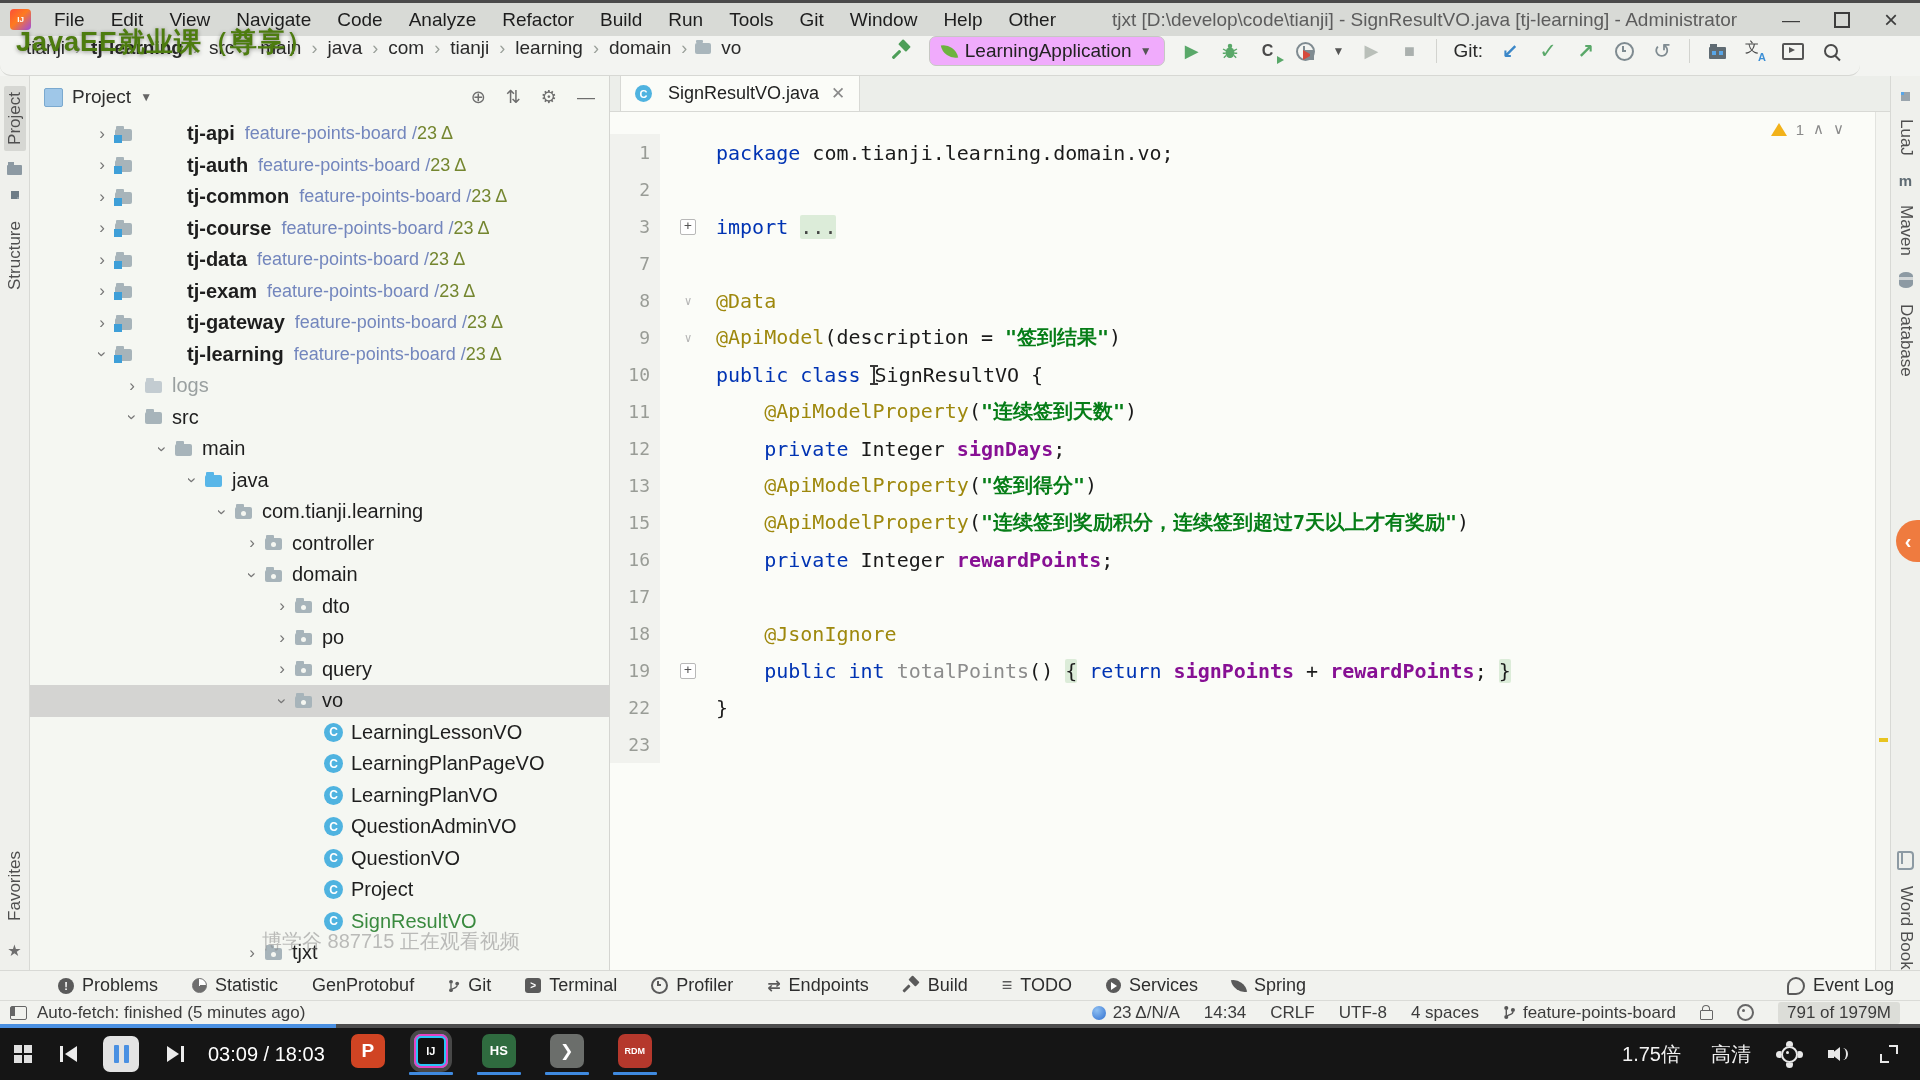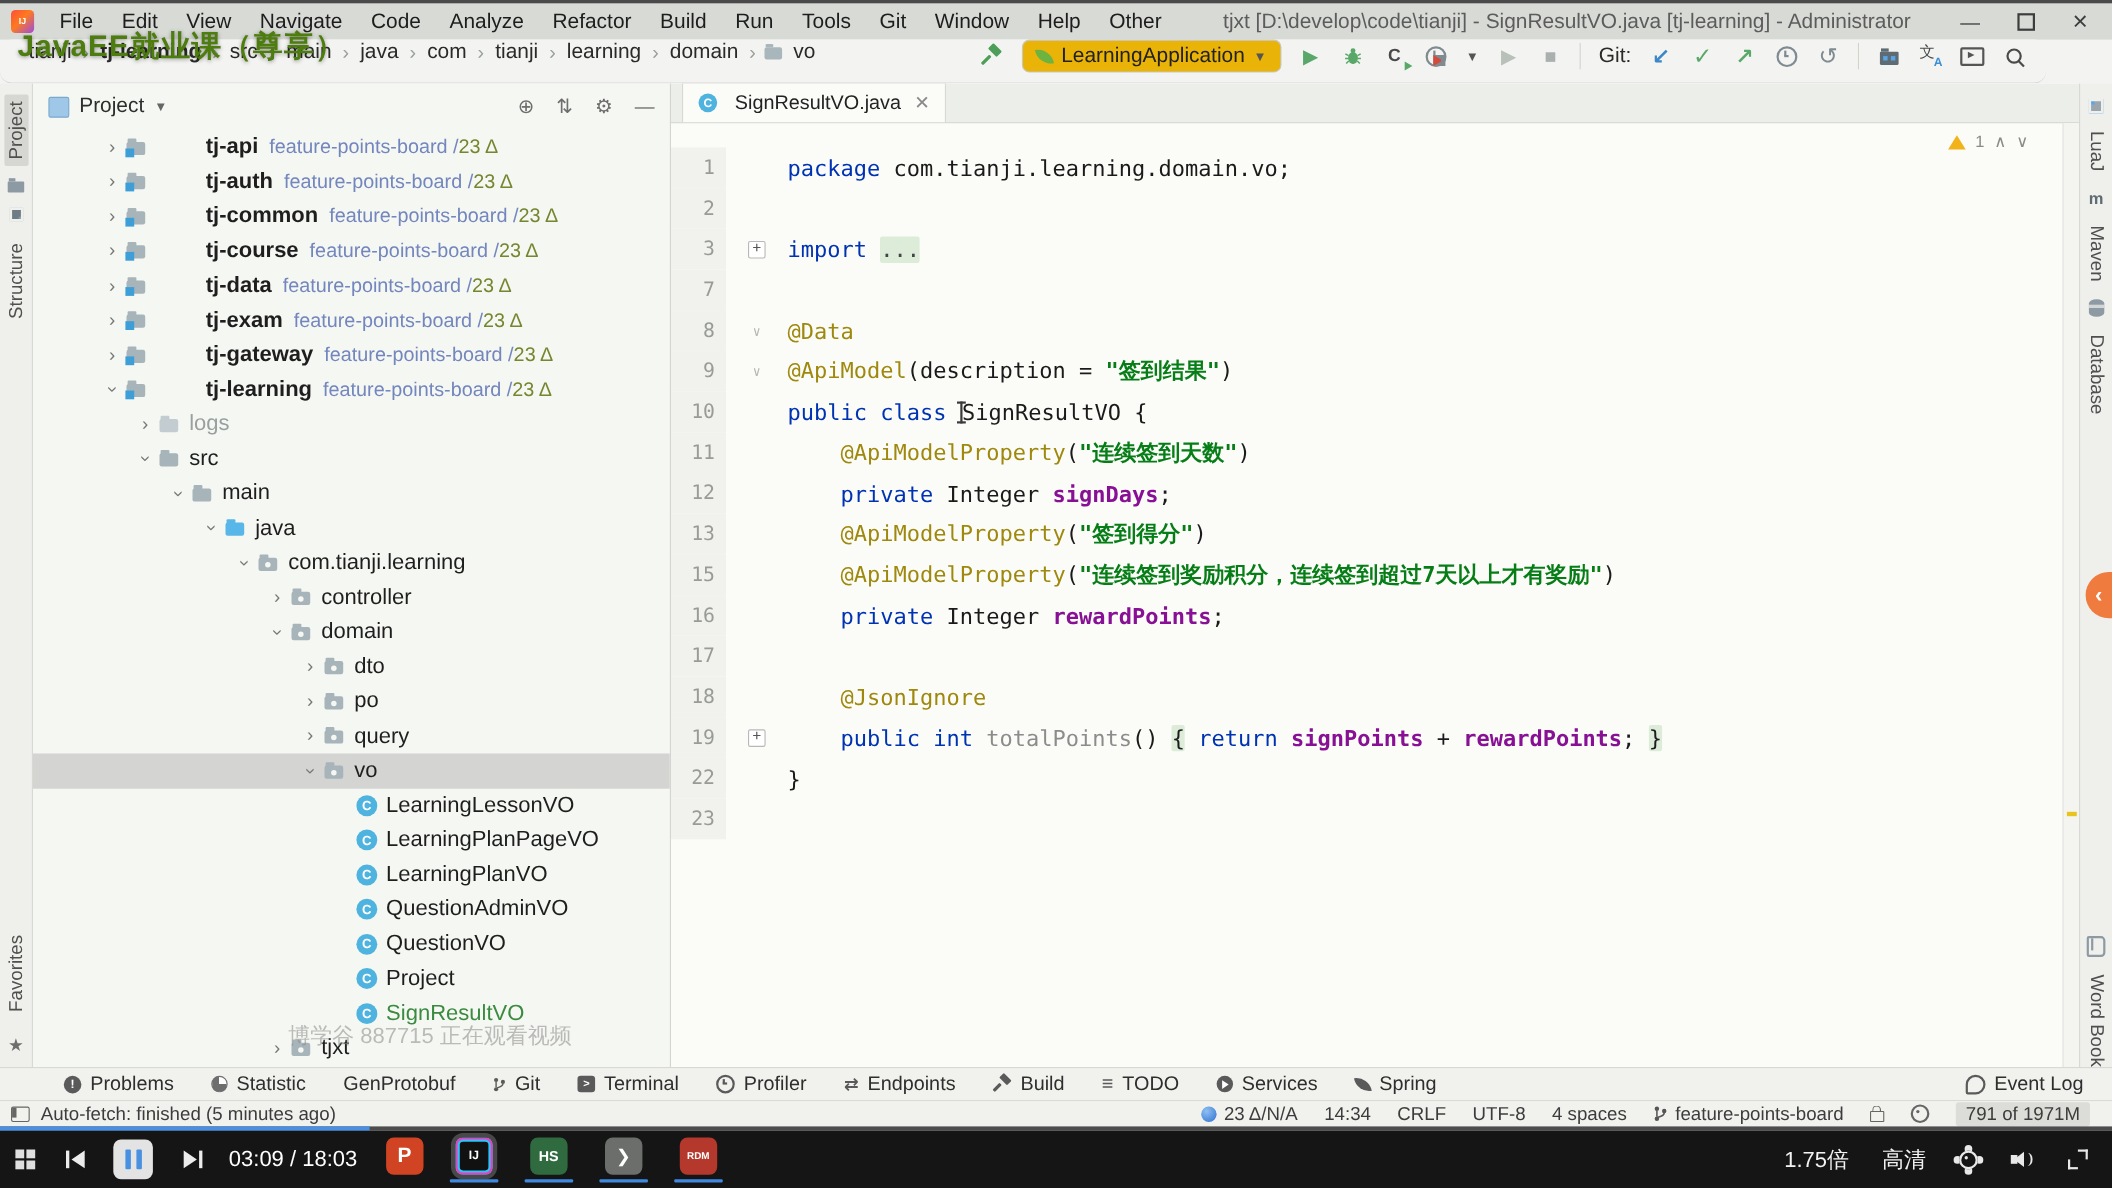--- a/index.html
+++ b/index.html
@@ -23,21 +23,21 @@
   #navbar{position:absolute;left:0;top:36px;width:1860px;height:40px;background:#f3f4f1;
           border-bottom:1px solid #d7d8d4;display:flex;align-items:flex-start;justify-content:space-between;box-sizing:border-box;border-radius:11px;}
   #breadcrumbs{display:flex;align-items:center;margin-left:22px;font-size:19px;color:#2a2a2a;white-space:nowrap;}
   .bitem{padding:1px 4px;}
   .bitem.bold{font-weight:bold;}
   .bsep{color:#9aa09a;margin:0 6px;font-size:18px;}
   .bfold{width:16px;height:11px;background:#a9b6bc;border-radius:2px;position:relative;margin:0 6px 0 2px;display:inline-block;}
   .bfold::before{content:"";position:absolute;left:1px;top:-3px;width:7px;height:3px;background:#a9b6bc;border-radius:1px;}
   #runbar{display:flex;align-items:center;gap:16px;margin-right:18px;}
   .rb{display:inline-flex;align-items:center;justify-content:center;min-width:22px;height:26px;}
-  .runcfg{display:flex;align-items:center;gap:8px;background:#eab308;border:1px solid #c6c8c3;border-radius:7px;
+  .runcfg{display:flex;align-items:center;gap:8px;background:#f0abfc;border:1px solid #c6c8c3;border-radius:7px;
           padding:3px 12px;font-size:19px;color:#222;}
   .leaf{width:15px;height:15px;background:#6db33f;border-radius:0 100% 0 100%;transform:rotate(-10deg);display:inline-block;}
   .caret{font-size:12px;color:#555;}
   .icrun{color:#59a869;font-size:18px;}
   .icrun.dim{color:#b9bfb9;}
   .icstop{color:#aab0ae;font-size:18px;}
   .gitlabel{font-size:19px;color:#2a2a2a;}
   .gupd{color:#3b87c8;font-size:20px;font-weight:bold;}
   .gcommit{color:#59a869;font-size:21px;font-weight:bold;}
   .gpush{color:#59a869;font-size:20px;font-weight:bold;}
@@ -680,21 +680,21 @@
               <circle cx="3" cy="11.2" r="1.9"></circle>
               <circle cx="9.2" cy="4.6" r="1.9"></circle>
             </g>
         <path d="M3 4.5v5M9.2 6.3c0 2.6-3 2.6-5.4 3.8" stroke="#555" stroke-width="1.3" fill="none"></path>
           </svg>
       </span>
       <span>feature-points-board</span>
     </span>
     <span class="lockic"></span>
     <span class="ringic"></span>
-    <span class="mempill">791 of 1971M</span>
+    <span class="mempill">791 of 1979M</span>
   </div>
 </div>
 
 <div id="progress">
     <div class="fill" style="width: 17.5%;"></div>
   </div>
 
 <div id="player">
   <span class="winlogo"></span>
   <span class="pprev"></span>

